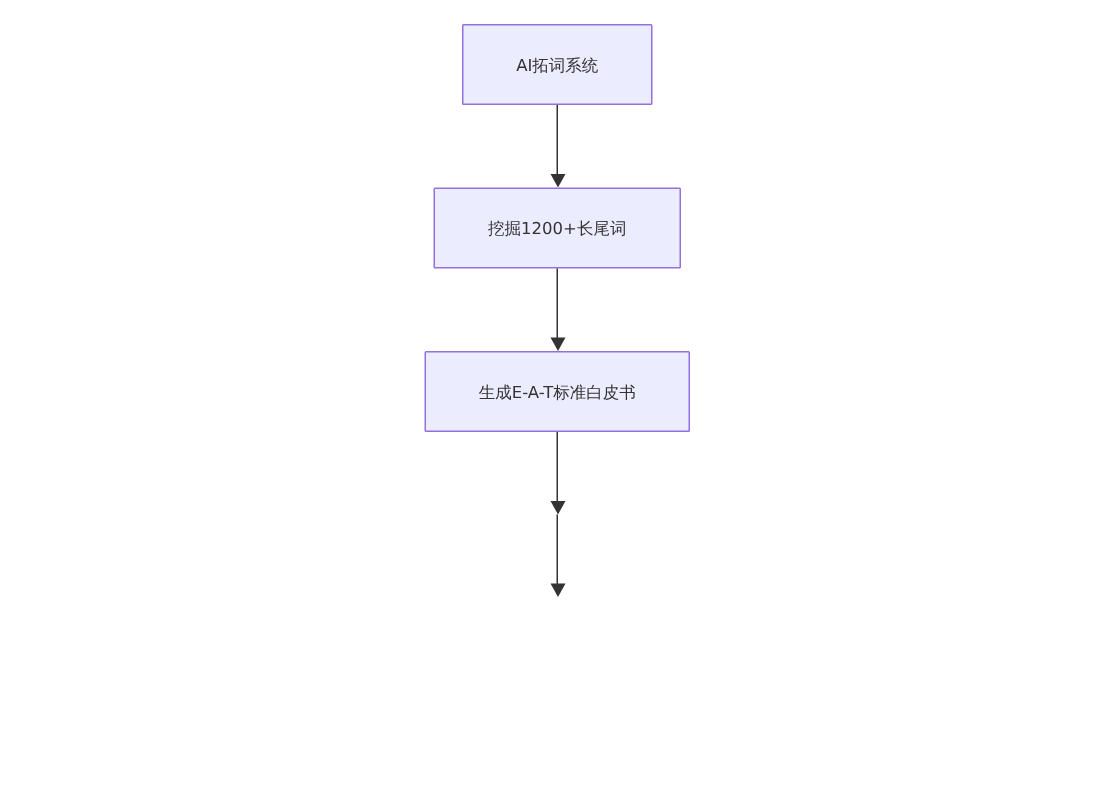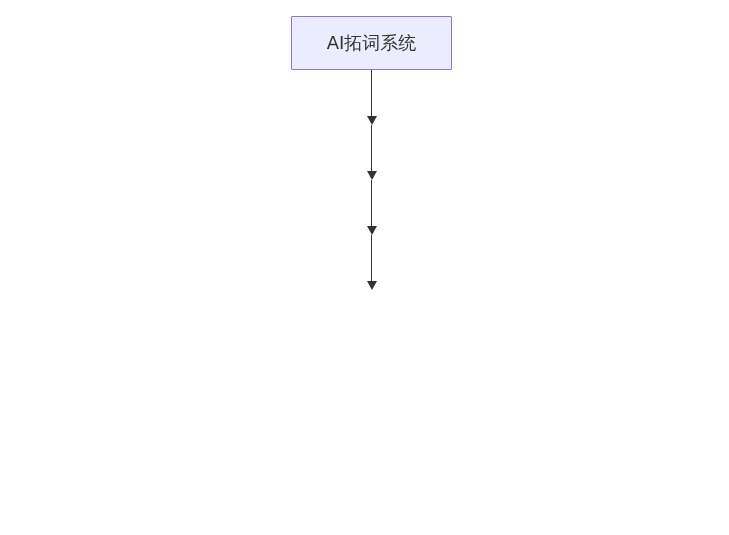--- a/index.html
+++ b/index.html
@@ -18,21 +18,21 @@
     flex-direction: column;
     align-items: center;
     box-sizing: border-box;
     padding-top: 16px;
     padding-left: 14px; 
   }
   .node {
     background: #ECECFF;
     border: 1px solid #9370DB;
     color: #333333;
-    font-size: 18px;
+    font-size: 11px;
     line-height: 1;
     text-align: center;
     padding: 0 35px;
     height: 54px;
     display: flex;
     align-items: center;
     justify-content: center;
     box-sizing: border-box;
     white-space: nowrap;
     border-radius: 1px;
@@ -62,26 +62,28 @@
 
 <div class="flowchart">
 
   <div class="node">AI拓词系统</div>
 
   <div class="edge">
     <div class="line"></div>
     <div class="head"></div>
   </div>
 
+  <div class="node">挖掘1200+长尾词</div>
 
   <div class="edge">
     <div class="line"></div>
     <div class="head"></div>
   </div>
 
+  <div class="node">生成E-A-T标准白皮书</div>
 
   <div class="edge">
     <div class="line"></div>
     <div class="head"></div>
   </div>
 
 
   <div class="edge">
     <div class="line"></div>
     <div class="head"></div>

